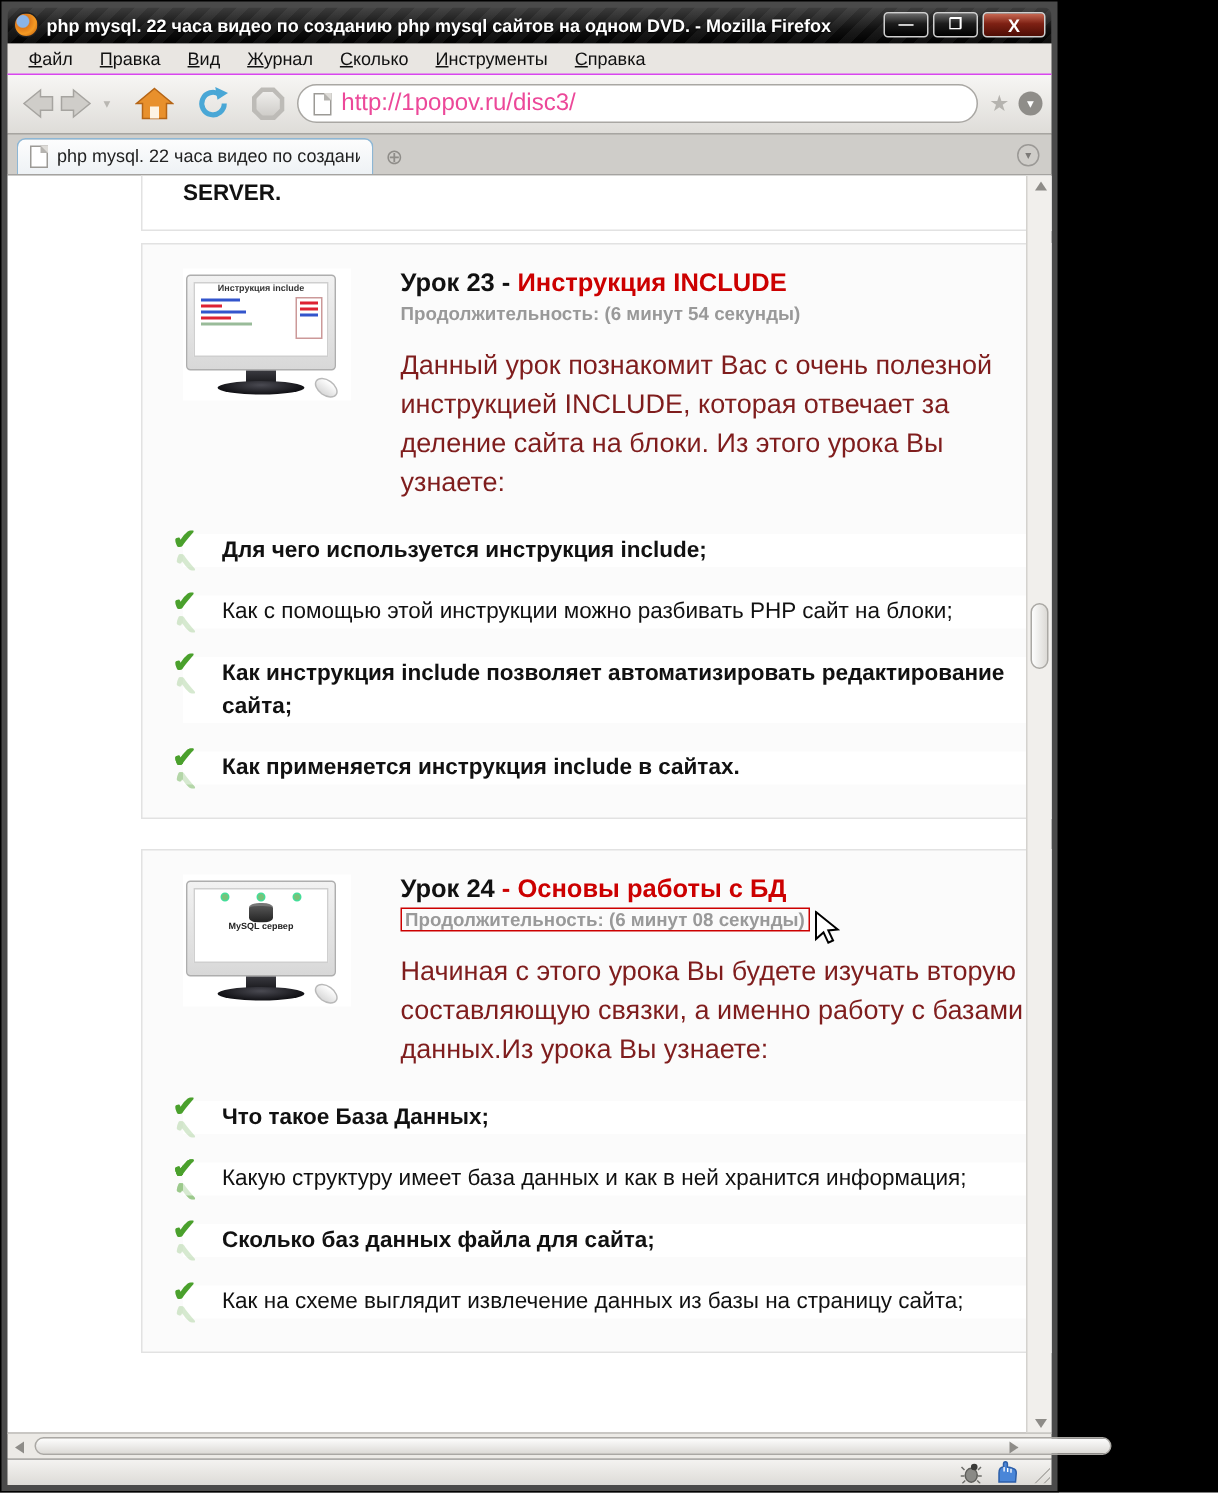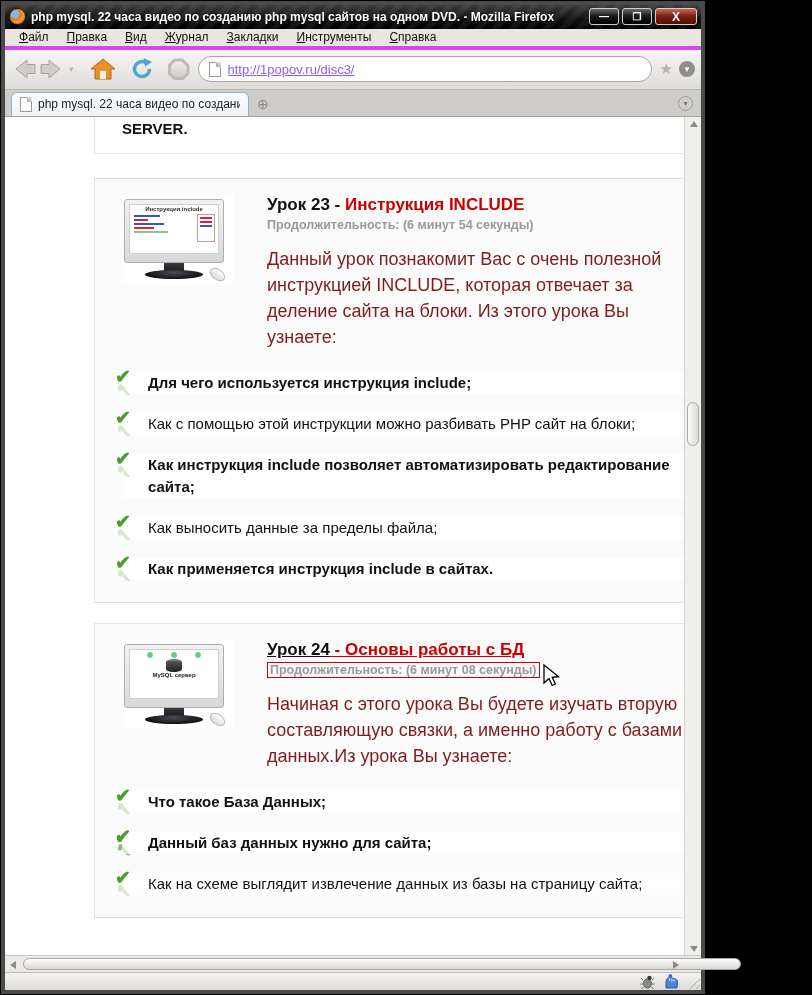--- a/index.html
+++ b/index.html
@@ -19,21 +19,21 @@
       border:1px solid #222; margin-right:5px; flex:0 0 auto; }
   .titlebar .title { color:#fff; font-size:12px; font-weight:bold; white-space:nowrap;
       overflow:hidden; text-shadow:0 1px 1px #000; flex:1; }
   .winbtns { display:flex; gap:3px; margin-left:6px; }
   .winbtn { width:30px; height:17px; border:1px solid #cfcfcf; border-radius:3px;
       background:linear-gradient(#6a6a6a,#1c1c1c 45%,#000); color:#fff; font-size:10px;
       font-weight:bold; display:flex; align-items:center; justify-content:center; line-height:1; }
   .winbtn.close { width:42px; background:linear-gradient(#c96a54,#7e2114 45%,#4e0d05); font-size:12px; }
 
   
-  .menubar { height:21px; background:#e9e6e2; border-bottom:4px solid #d946ef;
+  .menubar { height:21px; background:#e9e6e2; border-bottom:1px solid #d946ef;
       display:flex; align-items:center; padding-left:6px; gap:2px; }
   .menu-item { font-size:12px; color:#111; padding:2px 8px; }
   .menu-item::first-letter { text-decoration:underline; }
 
   
   .toolbar { height:40px; background:linear-gradient(#f7f6f4,#dedcd8);
       border-bottom:1px solid #b9b7b2; display:flex; align-items:center; padding:0 6px; }
   .navgroup { display:flex; align-items:center; gap:2px; }
   .tb-drop { color:#b9b7b2; font-size:9px; margin:0 2px; }
   .tb-btn { display:flex; align-items:center; justify-content:center; }
@@ -42,22 +42,22 @@
       clip-path:polygon(30% 0,70% 0,100% 30%,100% 70%,70% 100%,30% 100%,0 70%,0 30%);
       background:#bdbbb7; display:flex; align-items:center; justify-content:center; }
   .stop-oct i { display:block; width:16px; height:16px;
       clip-path:polygon(30% 0,70% 0,100% 30%,100% 70%,70% 100%,30% 100%,0 70%,0 30%);
       background:linear-gradient(#efeeec,#cfcdc9); }
   .urlbar { flex:1; height:26px; margin:0 8px; background:#fff; border:1px solid #a9a7a3;
       border-radius:13px; display:flex; align-items:center; padding:0 10px; gap:7px; }
   .page-ico { width:12px; height:15px; background:#fff; border:1px solid #9c9a96; position:relative; flex:0 0 auto; }
   .page-ico::after { content:""; position:absolute; right:-1px; top:-1px; border-style:solid;
       border-width:0 5px 5px 0; border-color:transparent #dedcd8 #b5b3af transparent; }
-  .url-text { font-size:13px; color:#8b5cf6; flex:1; border:none; outline:none;
-      font-family:"Liberation Sans",sans-serif; background:transparent;text-decoration:underline; }
+  .url-text { font-size:16px; color:#ec4899; flex:1; border:none; outline:none;
+      font-family:"Liberation Sans",sans-serif; background:transparent; }
   .tb-right { display:flex; align-items:center; gap:6px; }
   .star { color:#b5b3af; font-size:15px; }
   .drop-circle { width:16px; height:16px; border-radius:50%; background:#8f8d89; color:#fff;
       font-size:9px; display:flex; align-items:center; justify-content:center; }
 
   
   .tabbar { height:27px; background:#cfcdc9; border-bottom:1px solid #a5a3a0;
       display:flex; align-items:flex-end; padding:0 6px; position:relative; }
   .tab { width:238px; height:24px; background:linear-gradient(#fdfdfd,#eef2f5);
       border:1px solid #8db6d4; border-bottom:none; border-radius:6px 6px 0 0;
@@ -69,21 +69,21 @@
 
   
   .viewport { height:840px; background:#fff; position:relative; overflow:hidden; }
   .content { position:absolute; left:0; top:0; width:770px; }
 
   .col { margin-left:89px; width:629px; }
   .card-top { background:#fff; border:1px solid #e2e2e2; border-top:none; height:37px;
       padding:3px 0 0 27px; }
   .server-txt { font-size:15px; font-weight:bold; color:#111; }
 
-  .card { background:#fbfbfb; border:1px solid #e2e2e2; padding:16px 27px 22px 27px; margin-top:24px; }
+  .card { background:#fbfbfb; border:1px solid #e2e2e2; padding:16px 27px 22px 27px; margin-top:8px; }
   .card.second { margin-top:20px; }
 
   .lesson-head { display:flex; }
   .thumb-wrap { width:118px; flex:0 0 auto; }
   .thumb { width:112px; background:#fff; padding:4px 2px; }
   .monitor { width:100px; }
   .mon-frame { width:100px; height:64px; border:1px solid #aeaeae; border-radius:3px;
       background:linear-gradient(#f2f2f2,#d8d8d8); padding:4px 4px 8px 4px; }
   .mon-screen { width:100%; height:100%; background:#fff; border:1px solid #cfcfcf;
       position:relative; overflow:hidden; }
@@ -99,21 +99,21 @@
   .scr-box .scr-line { margin:2px; }
   .db-cyl { width:16px; height:13px; margin:1px auto 0; background:linear-gradient(#555,#222);
       border-radius:7px/3px; border-top:2px solid #777; }
   .db-dots { display:flex; justify-content:space-around; padding:2px 8px 0; }
   .db-dot { width:6px; height:6px; border-radius:50%; background:#79c279; border:1px solid #4d9; }
   .db-cap { font-size:6px; font-weight:bold; color:#222; text-align:center; line-height:7px; white-space:nowrap; }
 
   .lesson-text { margin-left:27px; width:465px; }
   .lesson-title { font-size:17px; font-weight:bold; color:#111; }
   .lesson-title .red { color:#cc0000; }
-  .lesson-title.hovered, .lesson-title.hovered .red { text-decoration:underline; }
+  .lesson-title.hovered, .lesson-title.hovered .red { }
   .duration { font-size:12.5px; font-weight:bold; color:#999; margin-top:3px; }
   .dur-wrap { position:relative; display:inline-block; }
   .dur-box { border:1px solid #cc0000; padding:0 2px; }
   .cursor-svg { position:absolute; left:100%; top:1px; margin-left:2px; }
   .desc { font-size:18px; color:#7f1d1d; line-height:26px; margin-top:14px; }
 
   ul.checks { list-style:none; margin-top:22px; }
   ul.checks li { position:relative; padding-left:26px; margin-bottom:19px; font-size:15px;
       color:#111; line-height:22px; background:#fff; }
   ul.checks li.bold { font-weight:bold; }
@@ -159,21 +159,21 @@
       <span class="winbtn">❒</span>
       <span class="winbtn close">X</span>
     </span>
   </div>
 
   <div class="menubar">
     <span class="menu-item">Файл</span>
     <span class="menu-item">Правка</span>
     <span class="menu-item">Вид</span>
     <span class="menu-item">Журнал</span>
-    <span class="menu-item">Закладки</span>
+    <span class="menu-item">Сколько</span>
     <span class="menu-item">Инструменты</span>
     <span class="menu-item">Справка</span>
   </div>
 
   <div class="toolbar">
     <span class="navgroup">
       <span class="tb-btn">
         <svg width="26" height="24">
             <path d="M16 3 L5 12 L16 21 L16 16.5 L24 16.5 L24 7.5 L16 7.5 Z" fill="#cfcdc9" stroke="#a6a4a0"></path>
           </svg>
@@ -263,21 +263,21 @@
                 <span>Урок 23</span><span> - </span><span class="red">Инструкция INCLUDE</span>
               </div>
               <div class="duration">Продолжительность: (6 минут 54 секунды)</div>
               <div class="desc">Данный урок познакомит Вас с очень полезной инструкцией INCLUDE, которая отвечает за деление сайта на блоки. Из этого урока Вы узнаете:</div>
             </div>
           </div>
           <ul class="checks">
             <li class="bold"><span class="check"><span>✔</span><span class="refl">✔</span></span><span>Для чего используется инструкция include;</span></li>
             <li><span class="check"><span>✔</span><span class="refl">✔</span></span><span>Как с помощью этой инструкции можно разбивать PHP сайт на блоки;</span></li>
             <li class="bold"><span class="check"><span>✔</span><span class="refl">✔</span></span><span>Как инструкция include позволяет автоматизировать редактирование сайта;</span></li>
-            <li><span class="check"><span>✔</span><span class="refl">✔</span></span><span>Как выносить данные за пределы файла;</span></li>
+            <li><span class="check"><span>✔</span><span class="refl">✔</span></span></li>
             <li class="bold"><span class="check"><span>✔</span><span class="refl">✔</span></span><span>Как применяется инструкция include в сайтах.</span></li>
           </ul>
         </div>
 
         <div class="card second">
           <div class="lesson-head">
             <div class="thumb-wrap">
               <div class="thumb">
                 <div class="monitor">
                   <div class="mon-frame">
@@ -309,22 +309,22 @@
                   </svg>
                 </span>
               </div>
               <div class="desc">Начиная с этого урока Вы будете изучать вторую составляющую связки, а именно работу с базами данных.Из урока Вы узнаете:</div>
             </div>
           </div>
           <ul class="checks">
             <li class="bold"><span class="check"><span>✔</span><span class="refl">✔</span></span><span>Что такое База Данных;</span></li>
             <li><span class="check"><span>✔</span><span class="refl">✔</span></span></li>
             <li class="bold"><span class="check"><span>✔</span><span class="refl">✔</span></span></li>
-            <li><span class="check"><span>✔</span><span class="refl">✔</span></span></li>
-            <li class="bold"><span class="check"><span>✔</span><span class="refl">✔</span></span><span>Данный баз данных нужно для сайта;</span></li>
+            <li><span class="check"><span>✔</span><span class="refl">✔</span></span><span>Какую структуру имеет база данных и как в ней хранится информация;</span></li>
+            <li class="bold"><span class="check"><span>✔</span><span class="refl">✔</span></span><span>Сколько баз данных файла для сайта;</span></li>
             <li><span class="check"><span>✔</span><span class="refl">✔</span></span><span>Как на схеме выглядит извлечение данных из базы на страницу сайта;</span></li>
 
           </ul>
         </div>
 
       </div>
     </div>
 
     <div class="vscroll">
       <div class="varrow" style="top:0">

